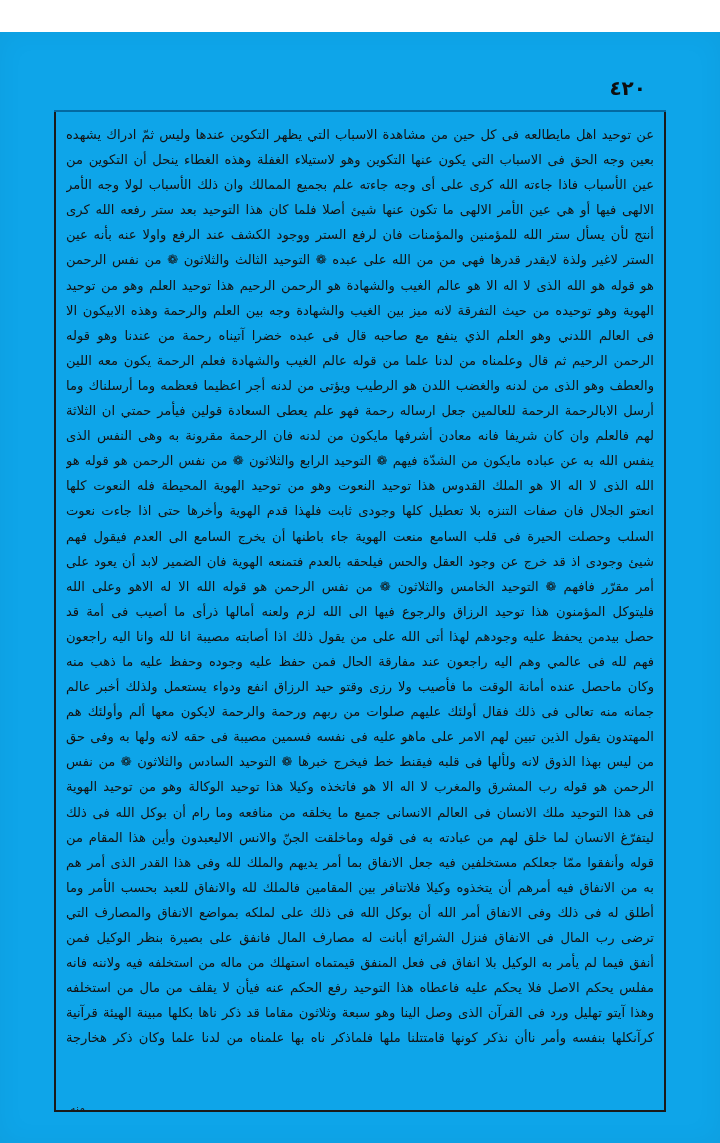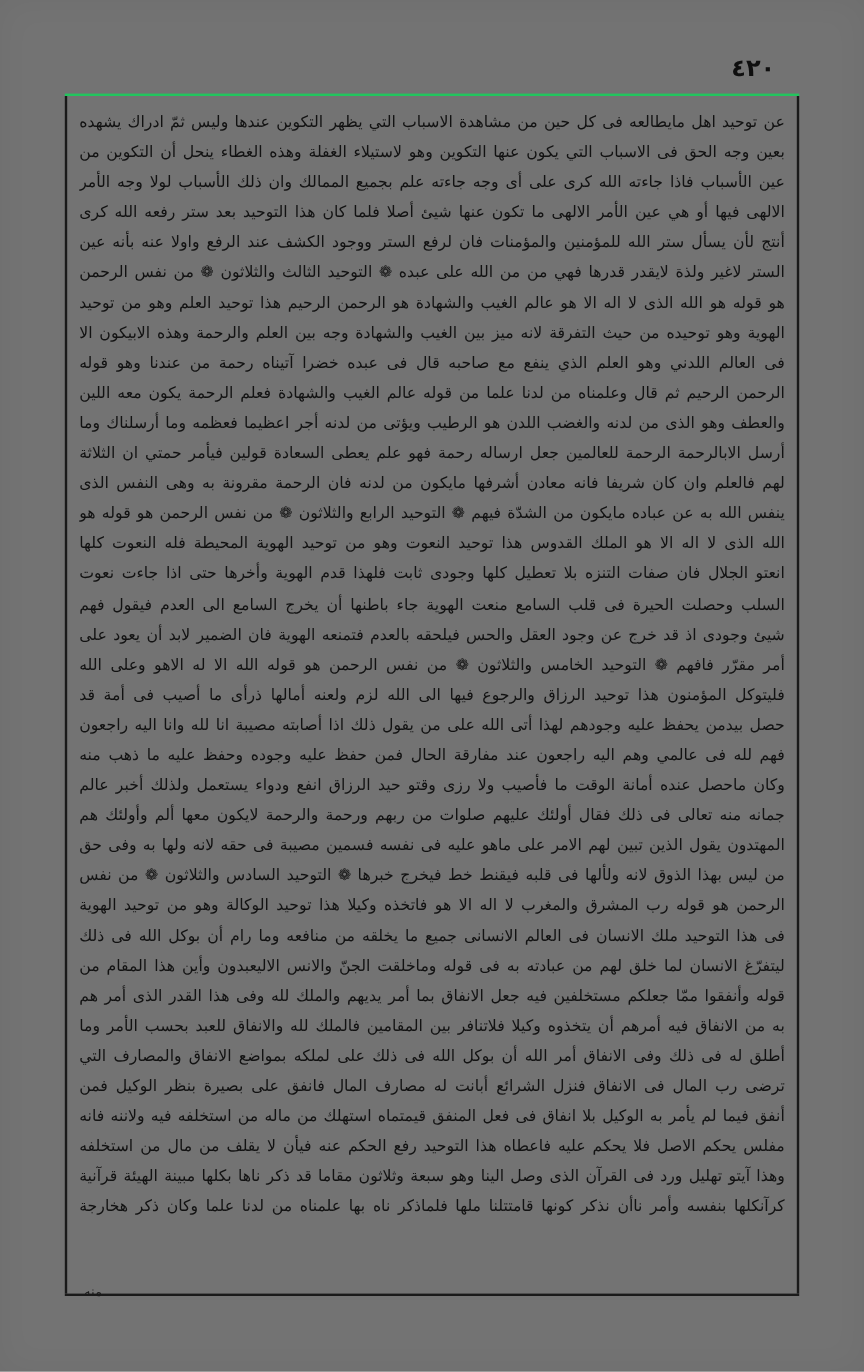--- a/index.html
+++ b/index.html
@@ -11,41 +11,42 @@
     width: 720px;
     height: 1143px;
     font-family: "DejaVu Sans", sans-serif;
     color: #111111;
     position: relative;
     overflow: hidden;
   }
   .page {
     position: absolute;
     inset: 0;
-    background: #737373;
+    background: #0ea5e9;
+    margin-top: 32px;
   }
   
   .page-number {
     position: absolute;
     top: 44px;
     right: 74px;
     font-size: 20px;
     font-weight: bold;
     letter-spacing: 1px;
     direction: rtl;
     color: #0f0f0f;
   }
   
   .text-frame {
     position: absolute;
     top: 78px;
     left: 54px;
     width: 612px;
     height: 1002px;
-    border-top: 2px solid #22c55e;
+    border-top: 2px solid #0369a1;
     border-bottom: 2px solid #1a1a1a;
     box-sizing: border-box;
   }
   .text-frame::before,
   .text-frame::after {
     content: "";
     position: absolute;
     top: 0;
     bottom: 0;
     width: 0;

